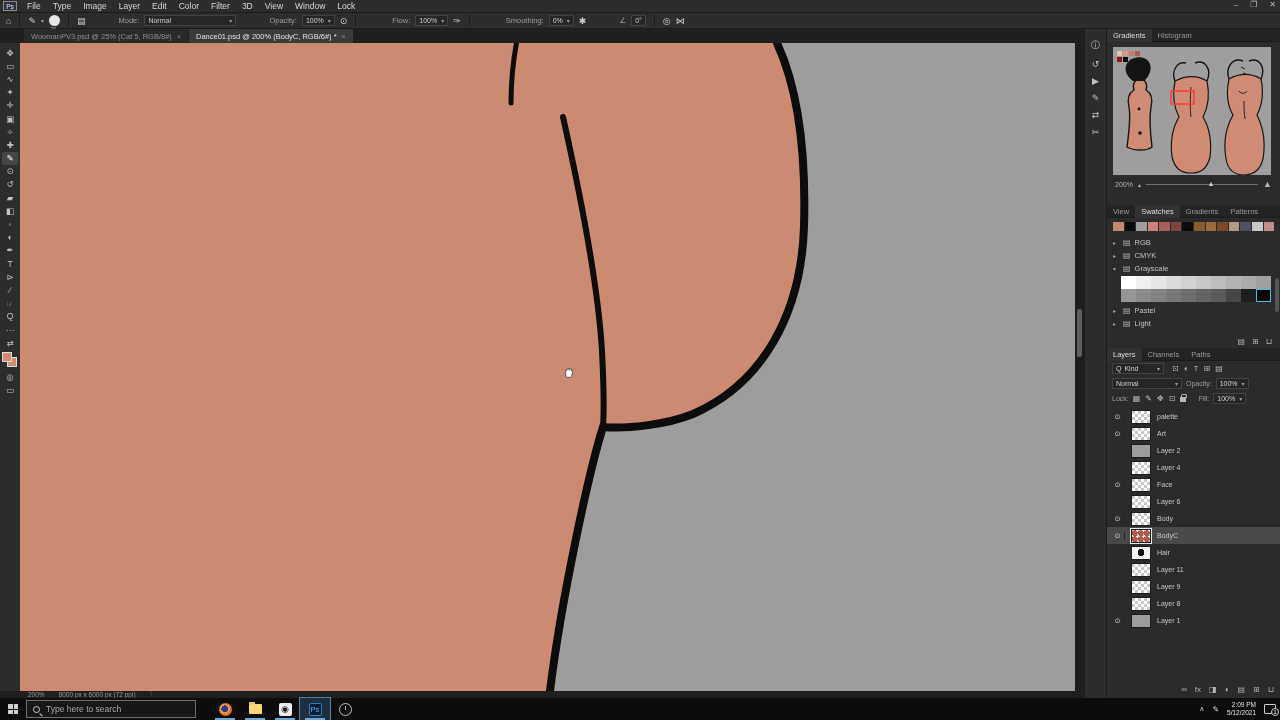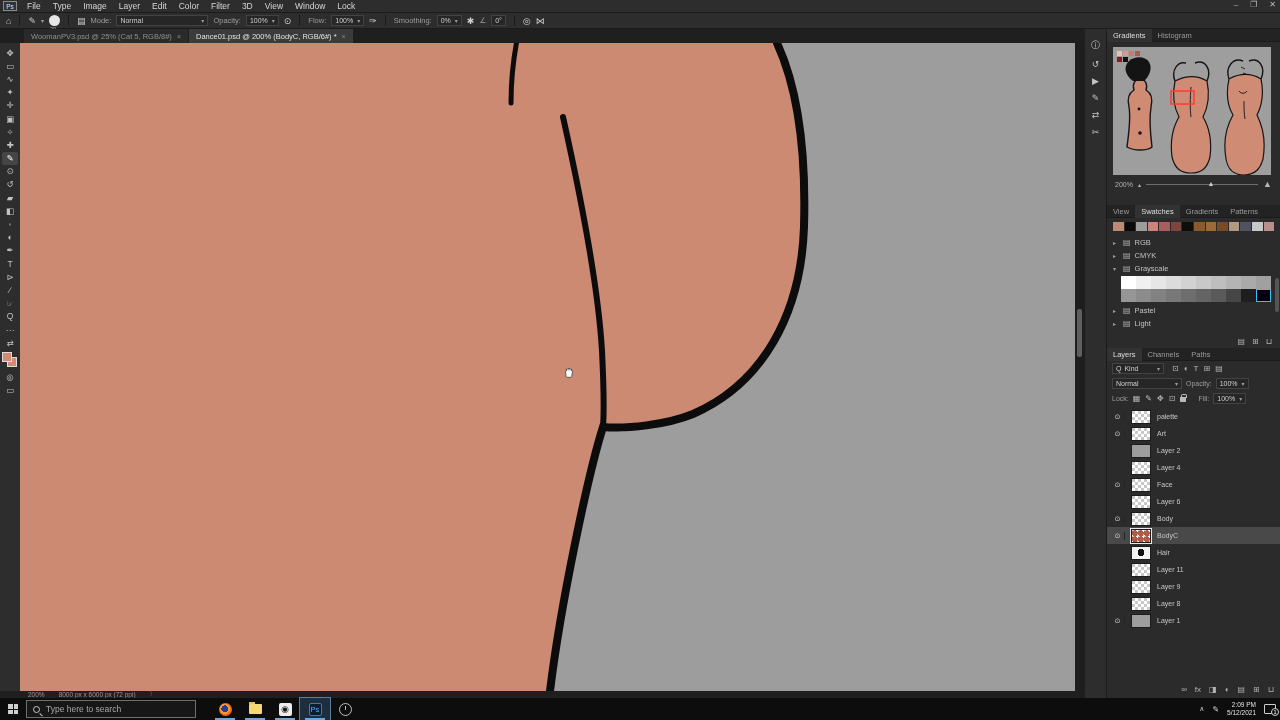--- a/index.html
+++ b/index.html
@@ -11,21 +11,21 @@
     display:flex; align-items:center; gap:0; color:#d6d6d6; font-size:8.5px; }
   #ps-logo { width:14px; height:10px; margin:0 4px 0 3px; background:#30343a; border:1px solid #8a8a8a;
     color:#cfe4ff; font-size:6.5px; display:flex; align-items:center; justify-content:center; }
   .menu-item { padding:0 6px; line-height:12px; }
   #win-controls { position:absolute; right:4px; top:0; display:flex; gap:12px; color:#bbb; font-size:8px; }
   #optionsbar { position:absolute; left:0; top:12px; width:1280px; height:17px; background:#2d2d2d;
     border-top:1px solid #1b1b1b; border-bottom:1px solid #1b1b1b; display:flex; align-items:center;
     color:#c9c9c9; font-size:7.5px; gap:5px; padding-left:6px; }
   .ob-icon { color:#cfcfcf; font-size:9px; }
   .ob-sep { width:1px; height:11px; background:#1b1b1b; margin:0 3px; }
-  .ob-label { color:#9d9d9d; }
+  .ob-label { color:#9d9d9d;margin-left:28px; }
   .ob-select { background:#262626; border:1px solid #434343; color:#cfcfcf; padding:0 3px;
     height:11px; display:flex; align-items:center; gap:4px; font-size:7px; }
   .ob-select .car { font-size:6px; color:#9a9a9a; }
   #brush-chip { width:11px; height:11px; border-radius:50%; background:#e6e6e6; position:relative; }
   #brush-chip span { position:absolute; left:1px; top:11px; font-size:5.5px; color:#aaa; }
   
   #tabbar { position:absolute; left:0; top:29px; width:1085px; height:14px; background:#1f1f1f;
     display:flex; align-items:flex-end; padding-left:24px; gap:1px; }
   .doc-tab { height:14px; display:flex; align-items:center; gap:5px; padding:0 7px; font-size:7.5px; }
   .doc-tab.inactive { background:#2a2a2a; color:#8f8f8f; }

